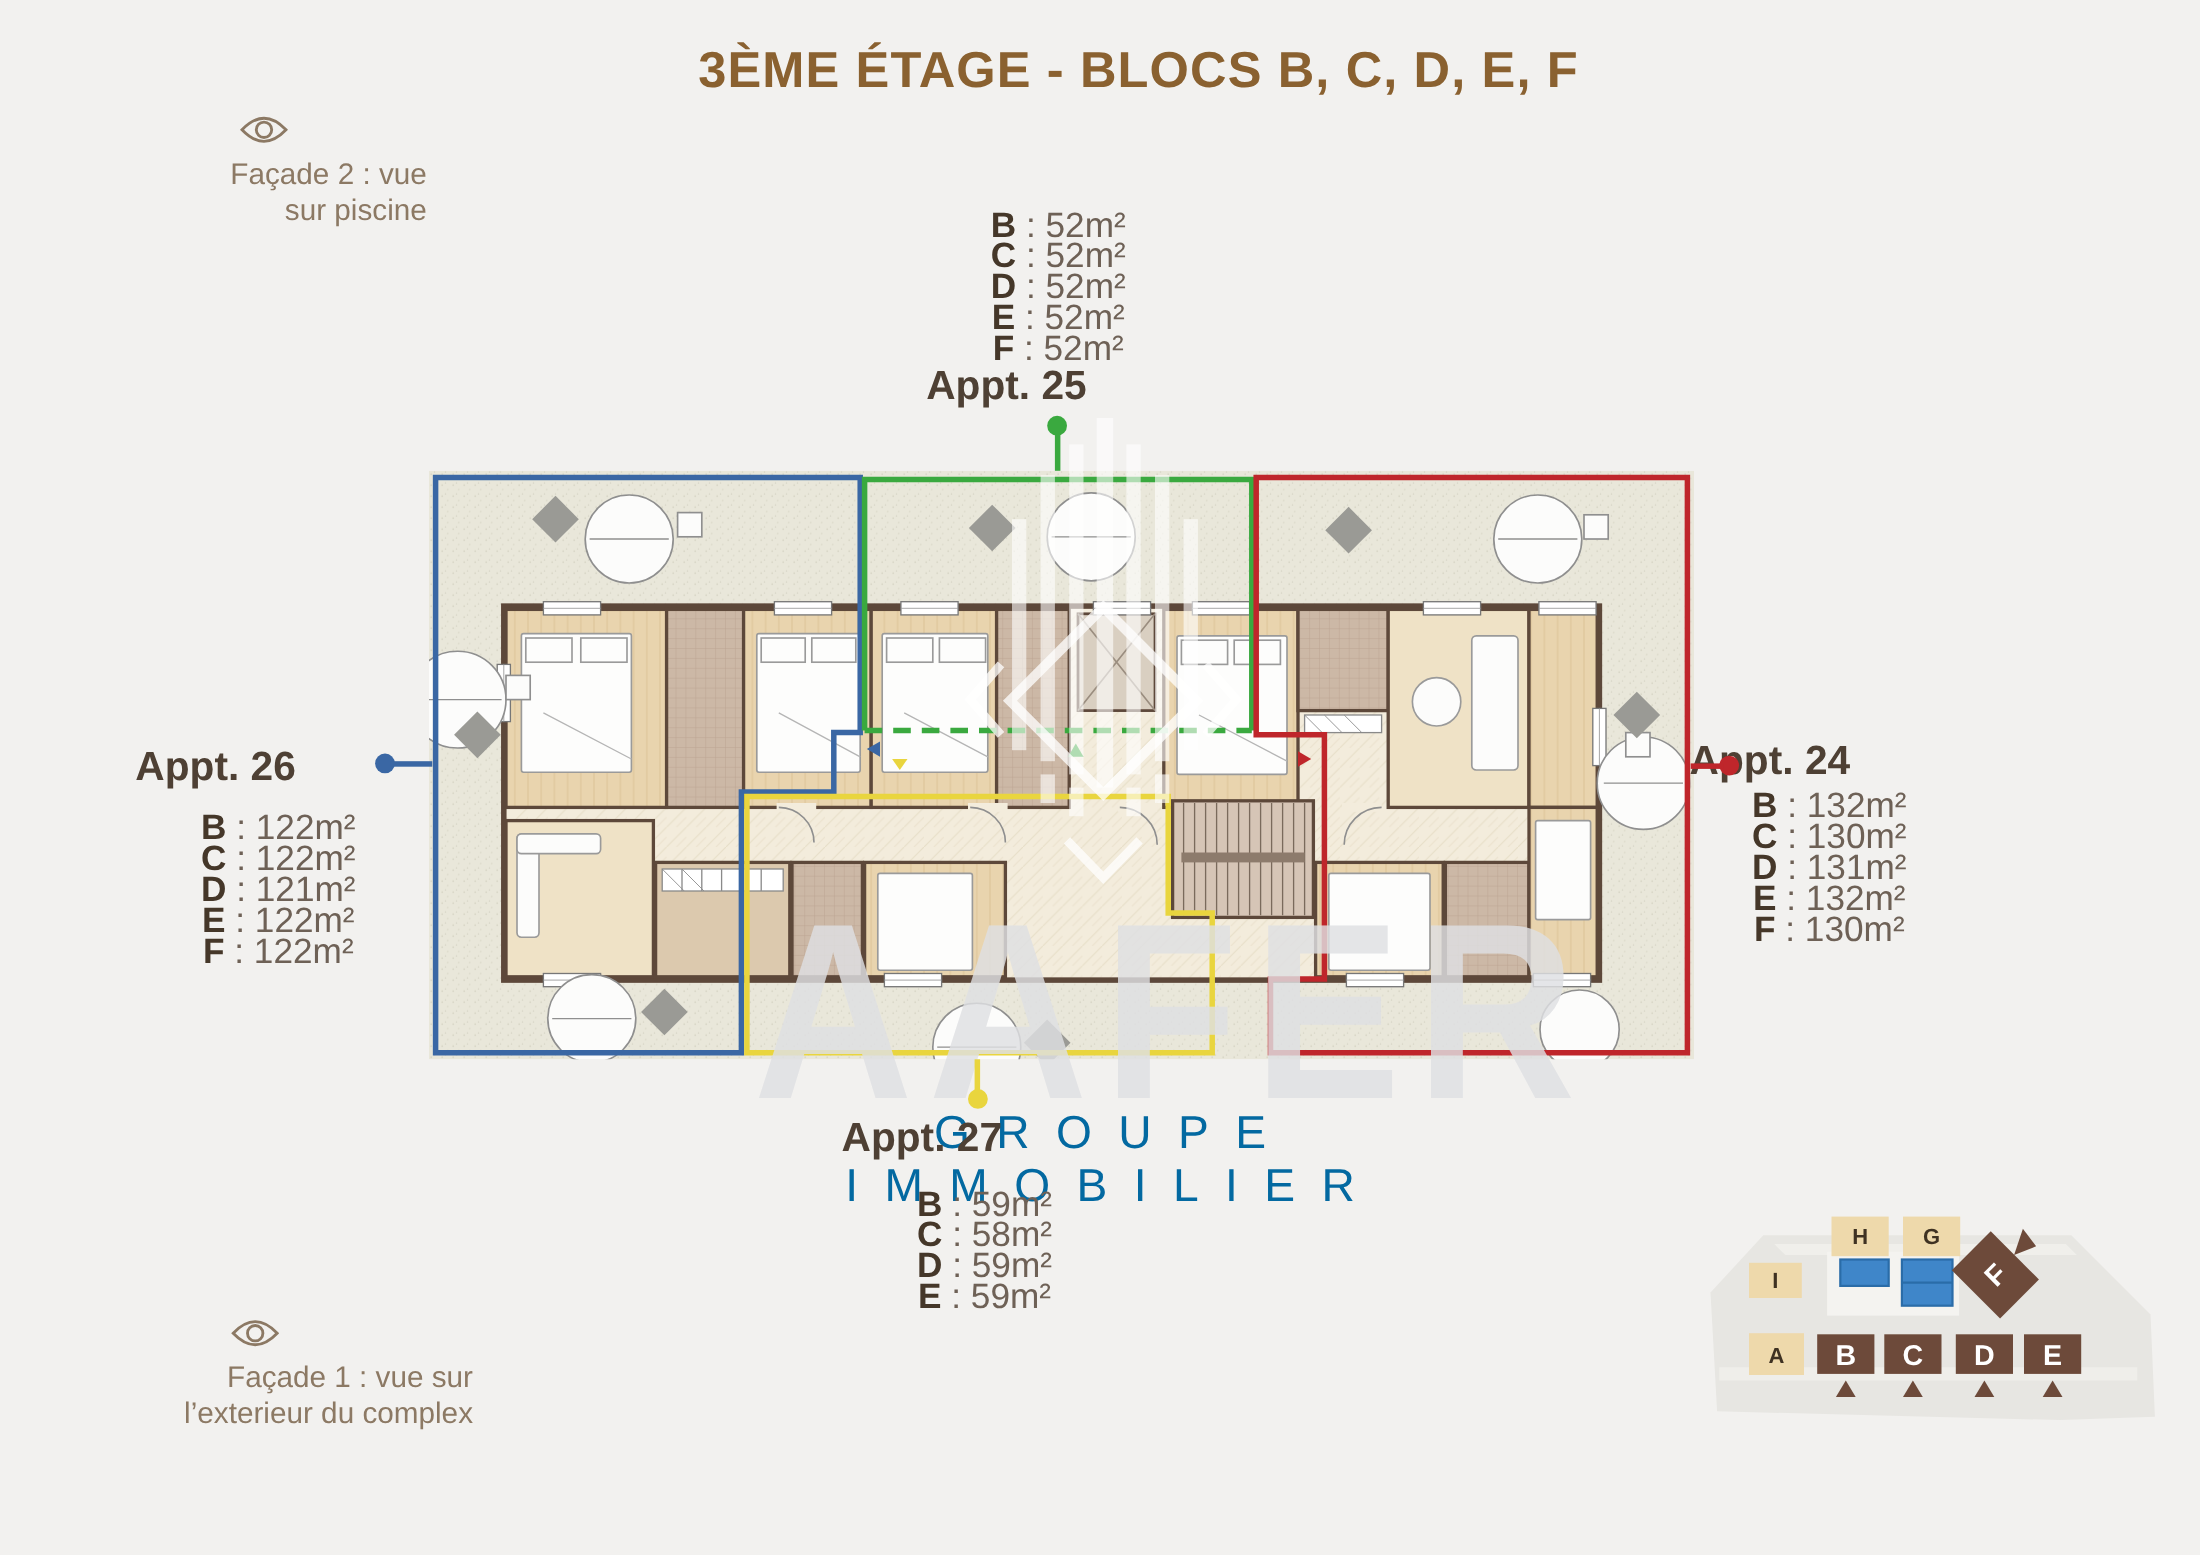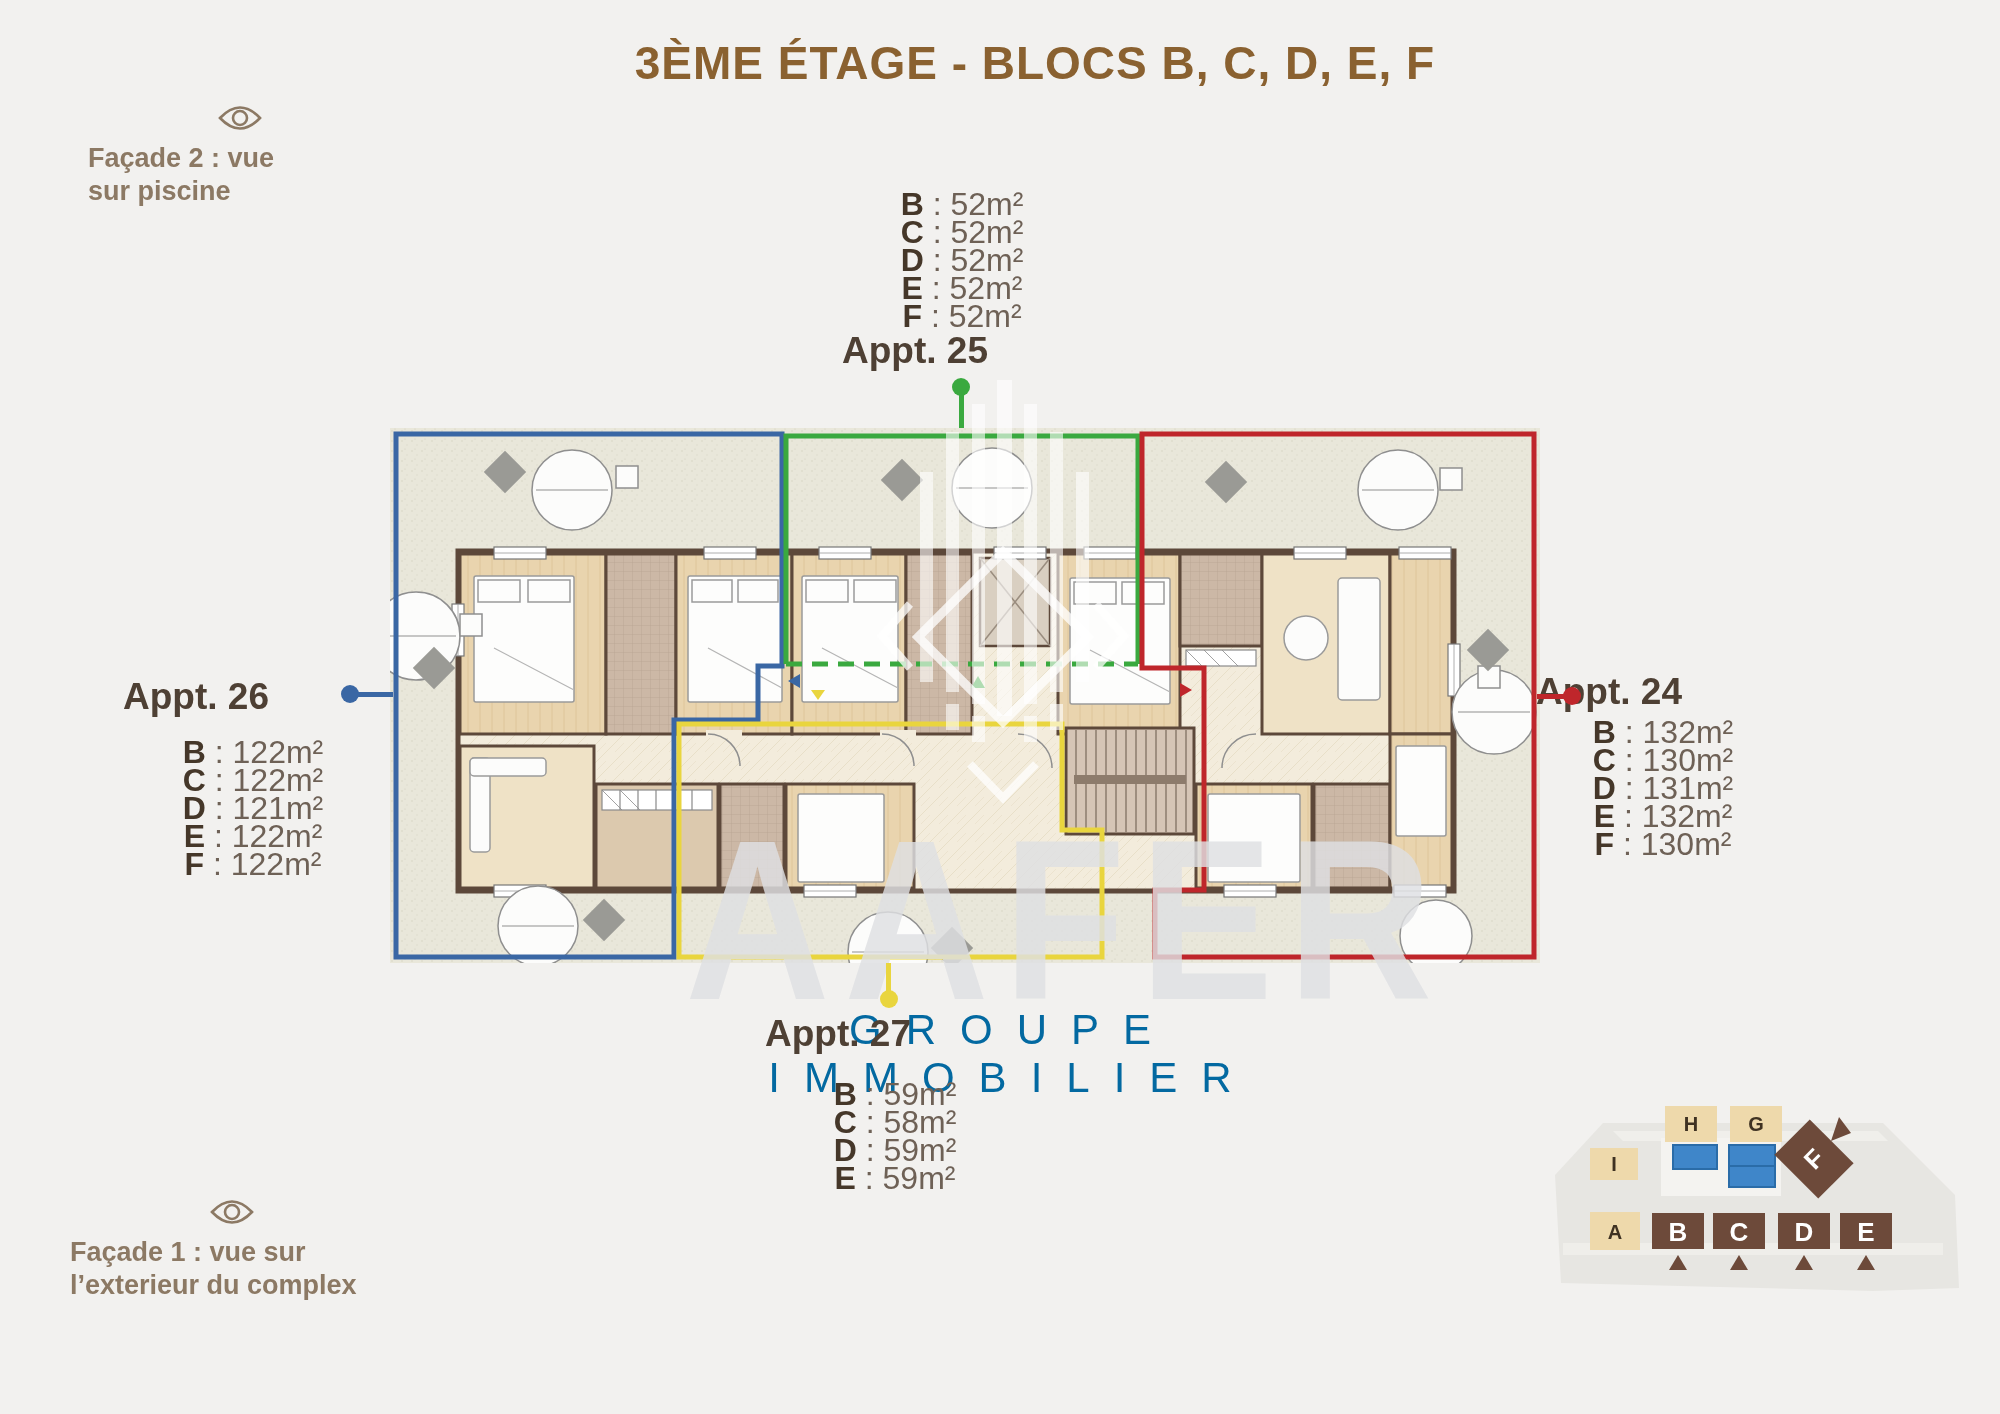--- a/index.html
+++ b/index.html
@@ -6,21 +6,21 @@
   body{font-family:"Liberation Sans", sans-serif;}
   #stage{position:relative;width:2000px;height:1414px;background:#f2f1ef;overflow:hidden;padding-left:12px;}
 
   .abs{position:absolute;}
 
   
   .page-title{left:535px;top:36px;width:1000px;text-align:center;
     font-size:46px;font-weight:bold;color:#8a6130;letter-spacing:1px;}
 
   
-  .facade{text-align:left;color:#8c7964;font-size:27px;line-height:33px;font-weight:bold;}
+  .facade{text-align:right;color:#8c7964;font-size:27px;line-height:33px;}
   .facade-2{left:88px;top:142px;width:300px;}
   .facade-1{left:70px;top:1236px;width:360px;}
   .eye{position:absolute;}
 
   
   .apt-label{position:absolute;font-size:37px;font-weight:bold;color:#4e4034;z-index:30;}
   .areas{position:absolute;text-align:center;z-index:30;}
   .area-line{font-size:32px;line-height:28px;color:#6e6156;white-space:pre;}
   .area-line b{color:#453729;}
 

